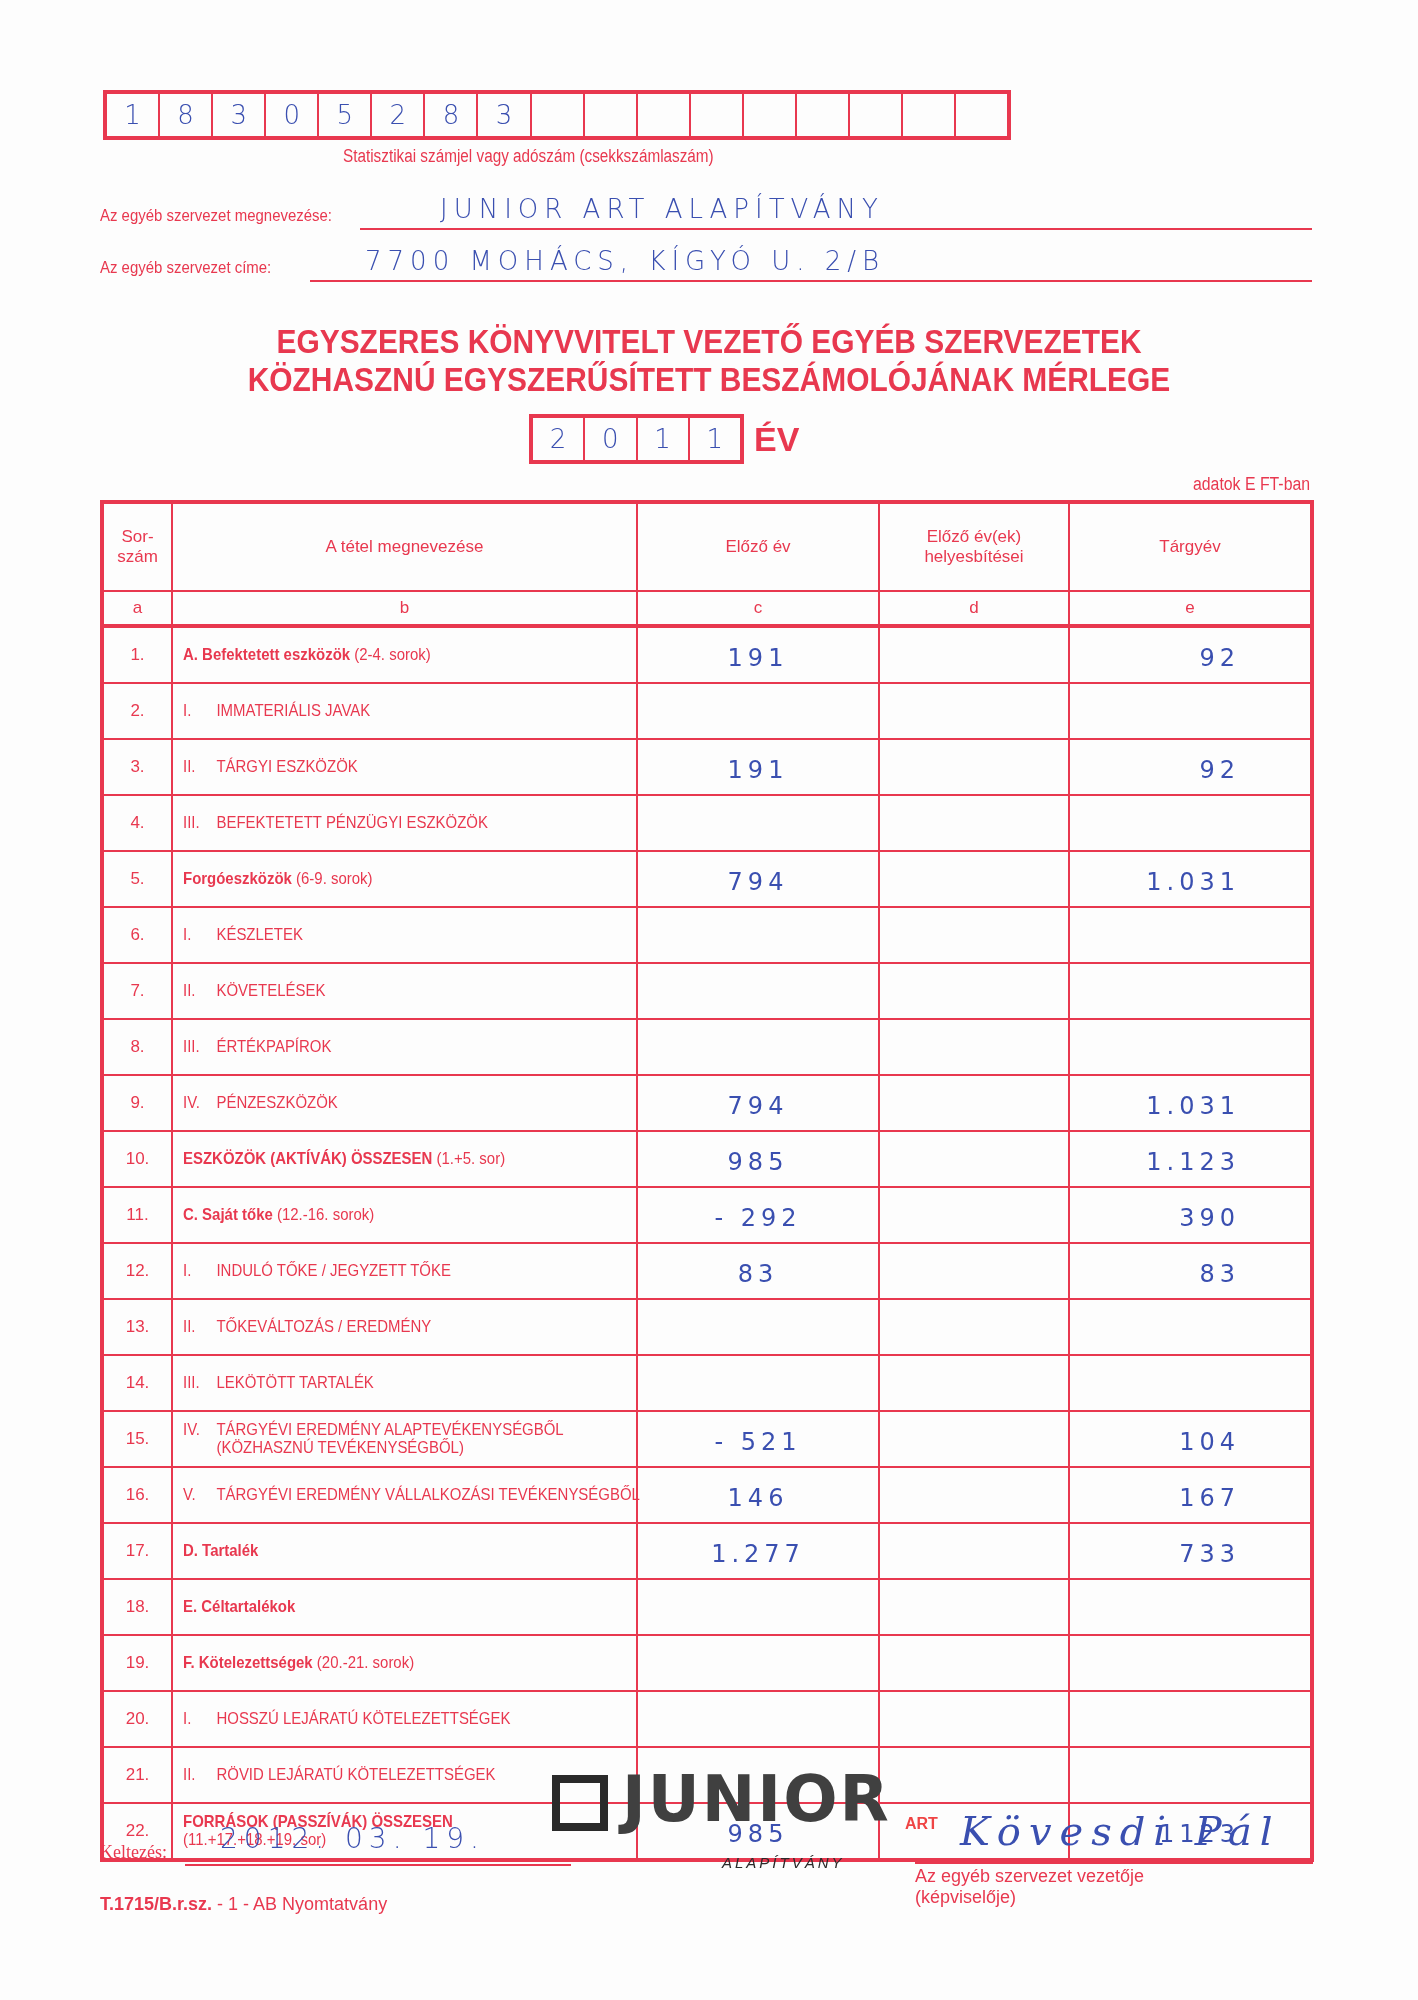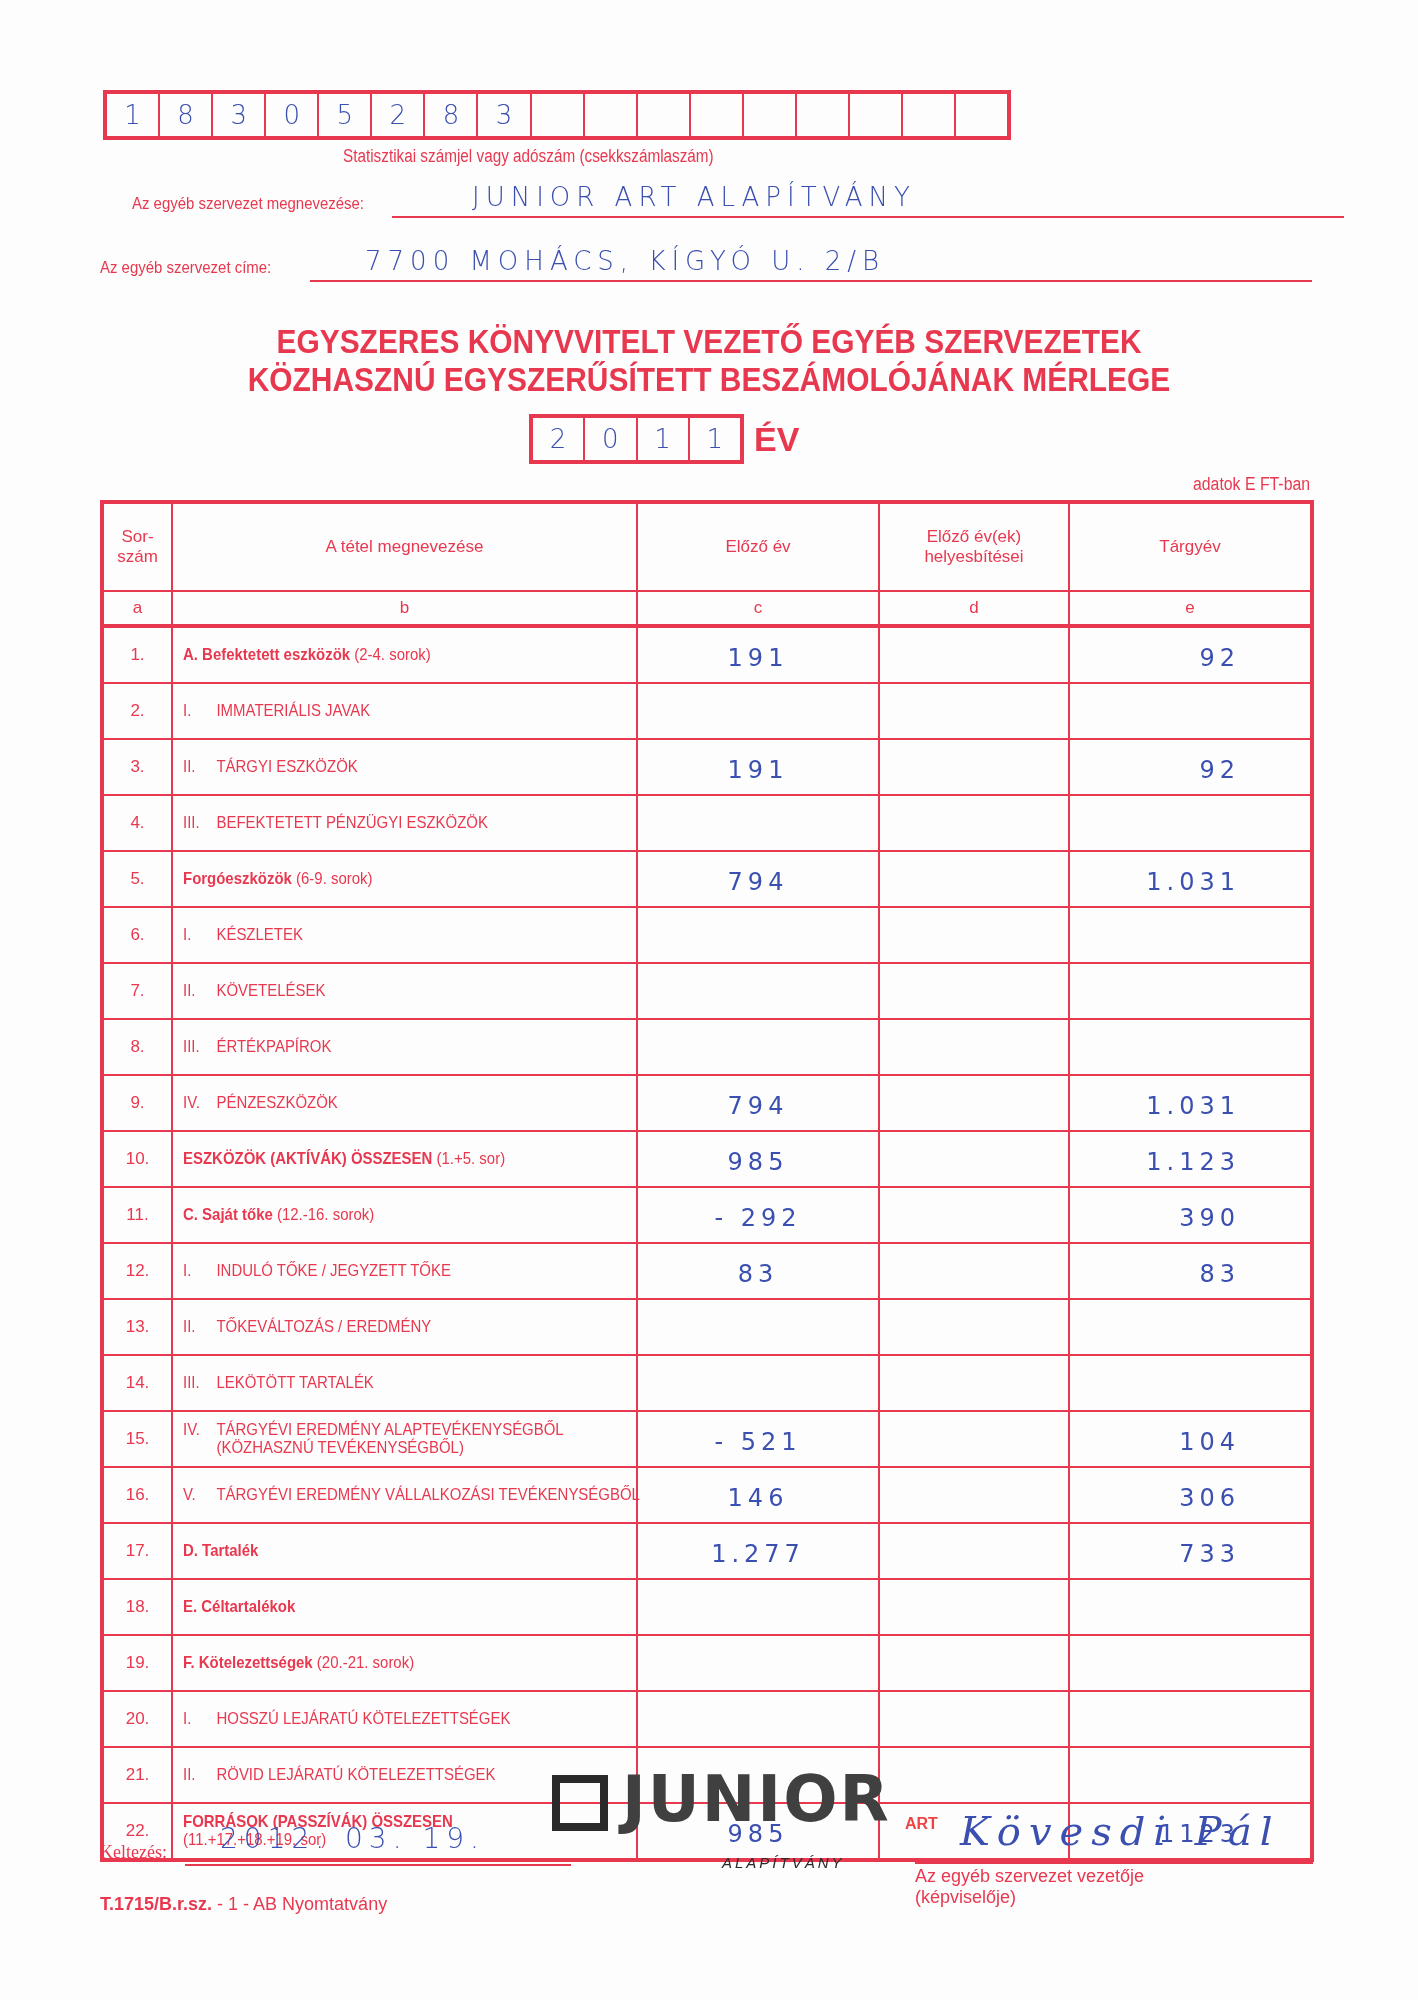--- a/index.html
+++ b/index.html
@@ -69,21 +69,21 @@
     <div class="cell hand" style="letter-spacing: 0px;"></div>
     <div class="cell hand" style="letter-spacing: 0px;"></div>
     <div class="cell hand" style="letter-spacing: 0px;"></div>
     <div class="cell hand" style="letter-spacing: 0px;"></div>
     <div class="cell hand" style="letter-spacing: 0px;"></div>
     <div class="cell hand" style="letter-spacing: 0px;"></div>
     <div class="cell hand" style="letter-spacing: 0px;"></div>
   </div>
 <div class="abs taxcap red">Statisztikai számjel vagy adószám (csekkszámlaszám)</div>
 
-<div class="abs fieldrow" style="top:178px;margin-left:32px;">
+<div class="abs fieldrow" style="top:190px;">
   <span class="lbl">Az egyéb szervezet megnevezése:</span>
   <span class="line" style="left:260px;"></span>
   <span class="val hand" style="left:340px;">JUNIOR ART ALAPÍTVÁNY</span>
 </div>
 <div class="abs fieldrow" style="top:242px;">
   <span class="lbl">Az egyéb szervezet címe:</span>
   <span class="line" style="left:210px;"></span>
   <span class="val hand" style="left:265px;">7700 MOHÁCS, KÍGYÓ U. 2/B</span>
 </div>
 
@@ -226,21 +226,21 @@
         <td class="name" style="line-height:18px"><span class="nm-inner"><span class="roman">IV.</span><span>TÁRGYÉVI EREDMÉNY ALAPTEVÉKENYSÉGBŐL</span><br><span class="roman"></span><span class="">(KÖZHASZNÚ TEVÉKENYSÉGBŐL)</span></span></td>
         <td class="v">- 521</td>
         <td class="v"></td>
         <td class="v e">104</td>
       </tr>
       <tr class="row">
         <td class="num">16.</td>
         <td class="name"><span class="nm-inner"><span class="roman">V.</span><span>TÁRGYÉVI EREDMÉNY VÁLLALKOZÁSI TEVÉKENYSÉGBŐL</span></span></td>
         <td class="v">146</td>
         <td class="v"></td>
-        <td class="v e">306</td>
+        <td class="v e">167</td>
       </tr>
       <tr class="row">
         <td class="num">17.</td>
         <td class="name"><span class="nm-inner bold"><span>D. Tartalék</span></span></td>
         <td class="v">1.277</td>
         <td class="v"></td>
         <td class="v e">733</td>
       </tr>
       <tr class="row">
         <td class="num">18.</td>

